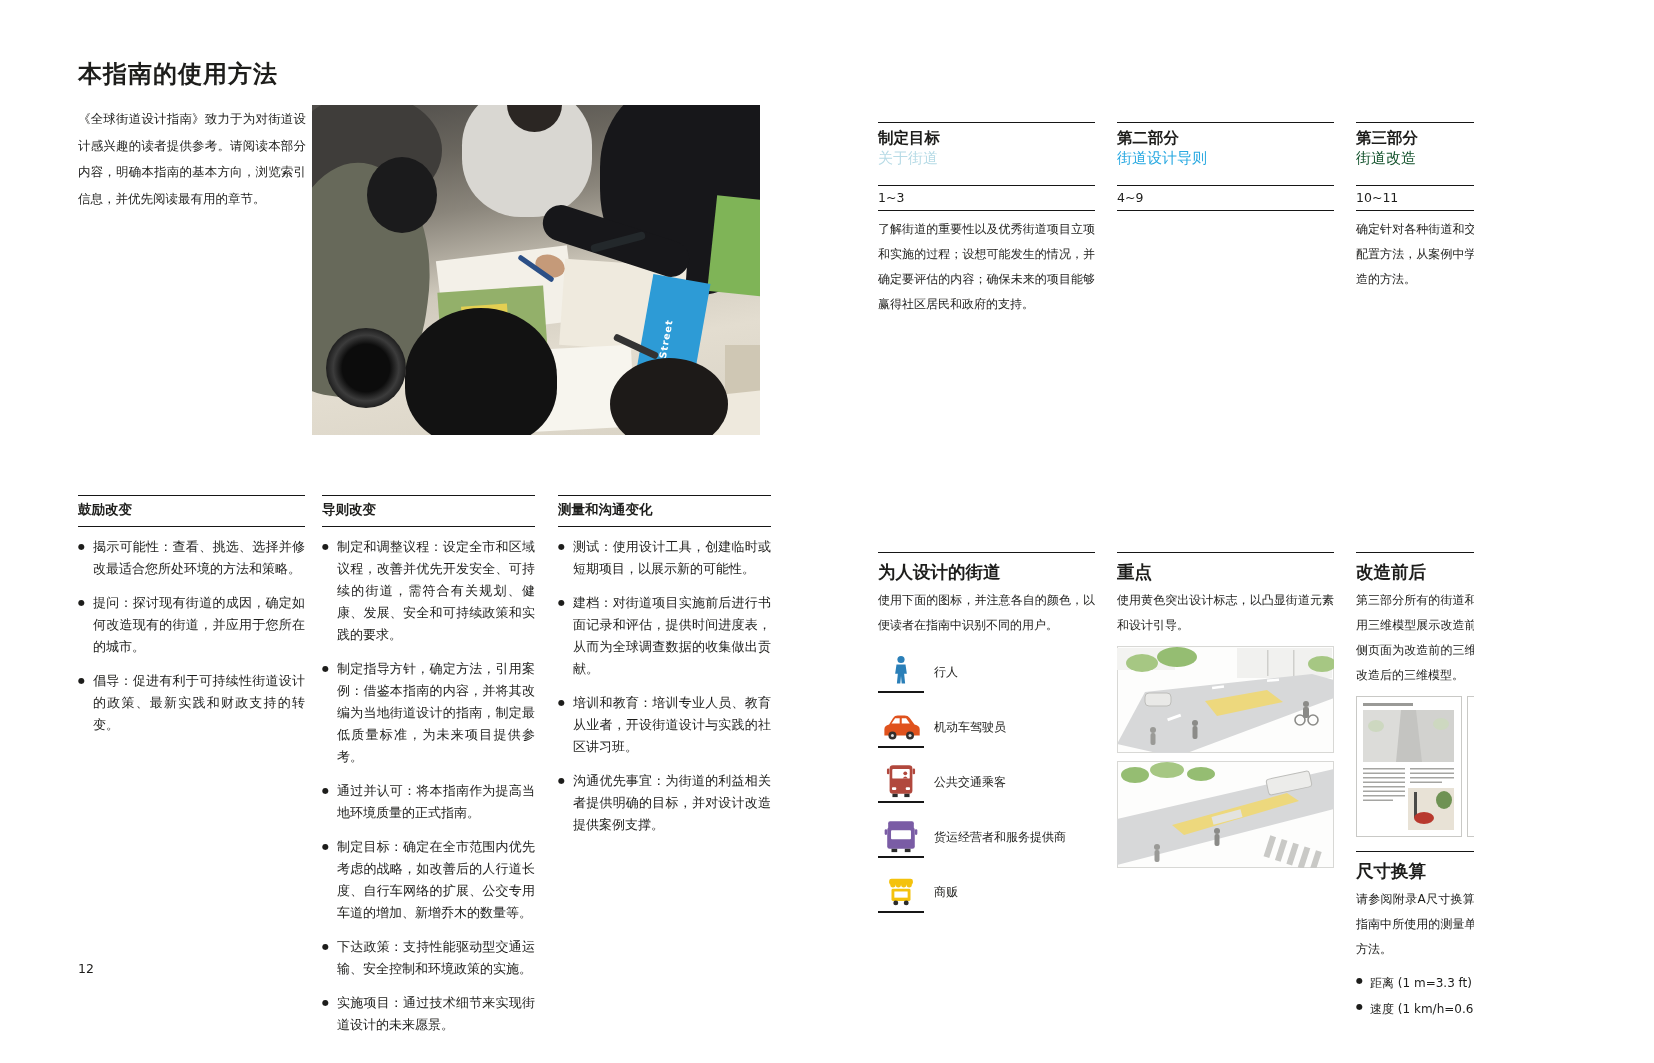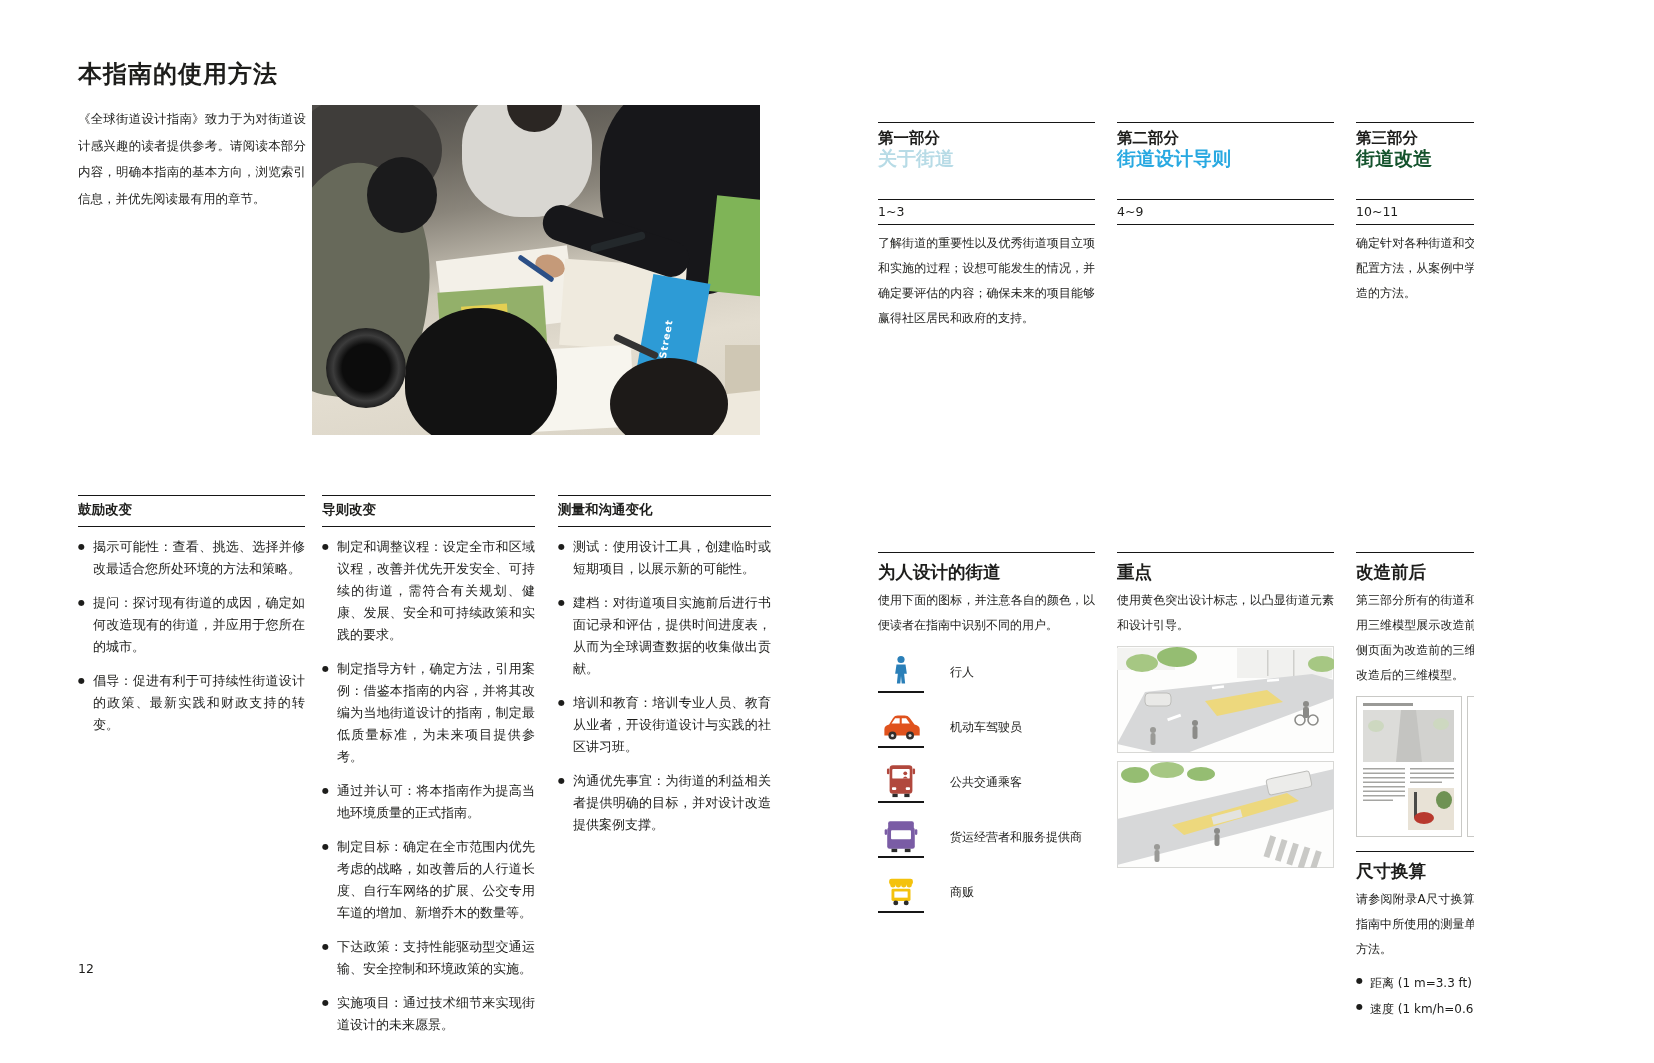--- a/index.html
+++ b/index.html
@@ -50,35 +50,35 @@
   .list-col li::before,.dot-li::before{content:"●";position:absolute;left:0;top:0;font-size:8px;line-height:22px;}
 
   .pagenum{position:absolute;top:961px;font-size:12.5px;text-align:center;}
   #pn12{left:78px;}
   #pn13{left:1481px;}
 
   
   .part-col{position:absolute;top:122px;width:217px;}
   #part1{left:878px;} #part2{left:1117px;} #part3{left:1356px;}
   .part-label{font-size:15.5px;font-weight:bold;line-height:20px;border-top:1px solid #161616;padding-top:5px;}
-  .part-sub{font-size:19px;font-weight:bold;line-height:20px;margin-bottom:31px;}
+  .part-sub{font-size:15px;font-weight:normal;line-height:20px;margin-bottom:17px;}
   .part-chapters{font-size:12.5px;border-top:1px solid #161616;border-bottom:1px solid #161616;padding:4px 0 5px;}
   .part-body{font-size:12px;line-height:25px;margin-top:6px;text-align:justify;}
 
   
   .lower-col{position:absolute;top:552px;width:217px;}
   #lower1{left:878px;} #lower2{left:1117px;} #lower3{left:1356px;}
   .sec-head{font-size:17.5px;font-weight:bold;border-top:1px solid #161616;padding-top:7px;}
   .sec-body{font-size:12px;line-height:25px;margin-top:4px;text-align:justify;}
 
   .users-list{margin-top:14px;}
   .user-row{display:flex;align-items:center;height:40px;margin-bottom:15px;}
   .user-icon{width:46px;height:40px;border-bottom:2px solid #161616;display:flex;align-items:flex-end;justify-content:center;}
   .user-icon svg{display:block;margin-bottom:1px;}
-  .user-label{font-size:12px;margin-left:26px;}
+  .user-label{font-size:12px;margin-left:10px;}
 
   .illus{display:block;margin-top:8px;}
   .conv{margin-top:14px;}
   .conv ul{margin:8px 0 0;padding:0;list-style:none;}
   .conv li{font-size:12px;line-height:26px;position:relative;padding-left:14px;}
 </style>
 </head>
 <body>
 
 <div class="canvas">
@@ -141,21 +141,21 @@
       <li>测试：使用设计工具，创建临时或短期项目，以展示新的可能性。</li>
       <li>建档：对街道项目实施前后进行书面记录和评估，提供时间进度表，从而为全球调查数据的收集做出贡献。</li>
       <li>培训和教育：培训专业人员、教育从业者，开设街道设计与实践的社区讲习班。</li>
       <li>沟通优先事宜：为街道的利益相关者提供明确的目标，并对设计改造提供案例支撑。</li>
     </ul>
   </div>
 
   <div class="pagenum" id="pn12">12</div>
 
   <div class="part-col" id="part1">
-    <div class="part-label">第一部分</div>
+    <div class="part-label">制定目标</div>
     <div class="part-sub" style="color: rgb(183, 219, 230);">关于街道</div>
     <div class="part-chapters">1~3</div>
     <div class="part-body">了解街道的重要性以及优秀街道项目立项和实施的过程；设想可能发生的情况，并确定要评估的内容；确保未来的项目能够赢得社区居民和政府的支持。</div>
   </div>
 
   <div class="part-col" id="part2">
     <div class="part-label">第二部分</div>
     <div class="part-sub" style="color: rgb(41, 169, 225);">街道设计导则</div>
     <div class="part-chapters">4~9</div>
   </div>

